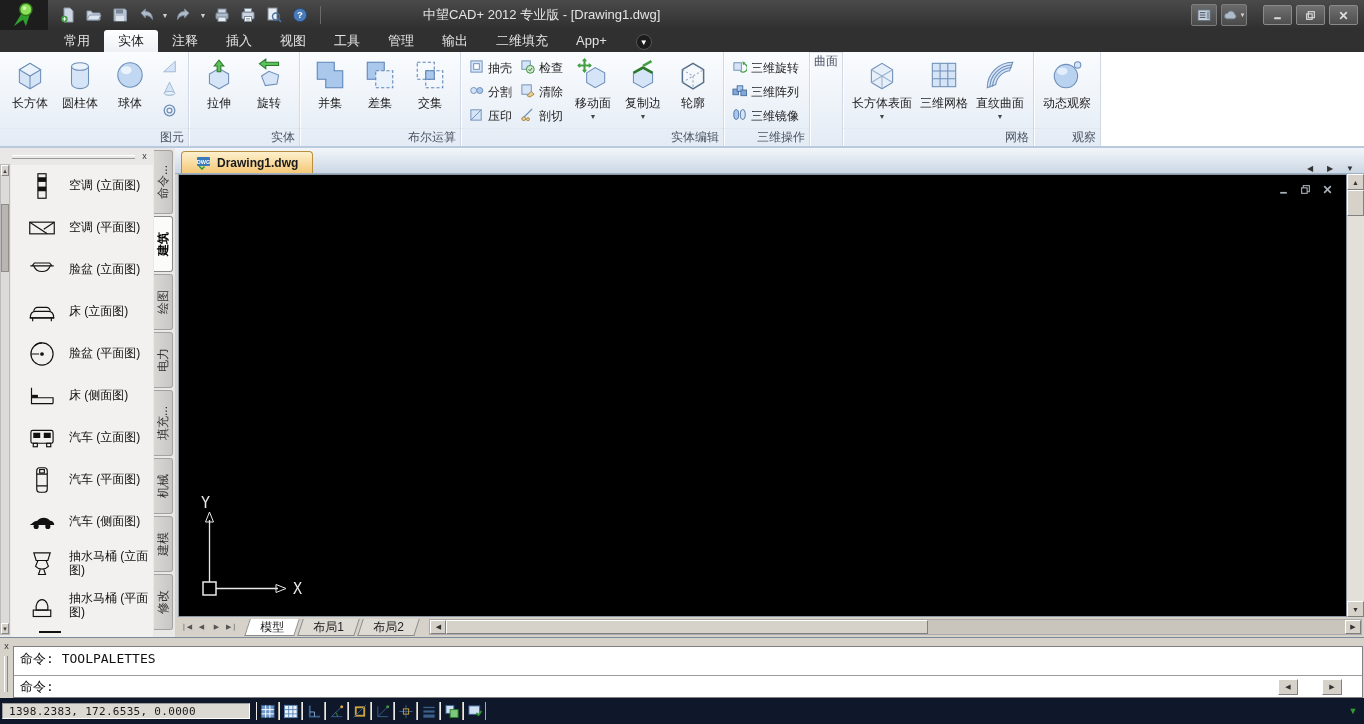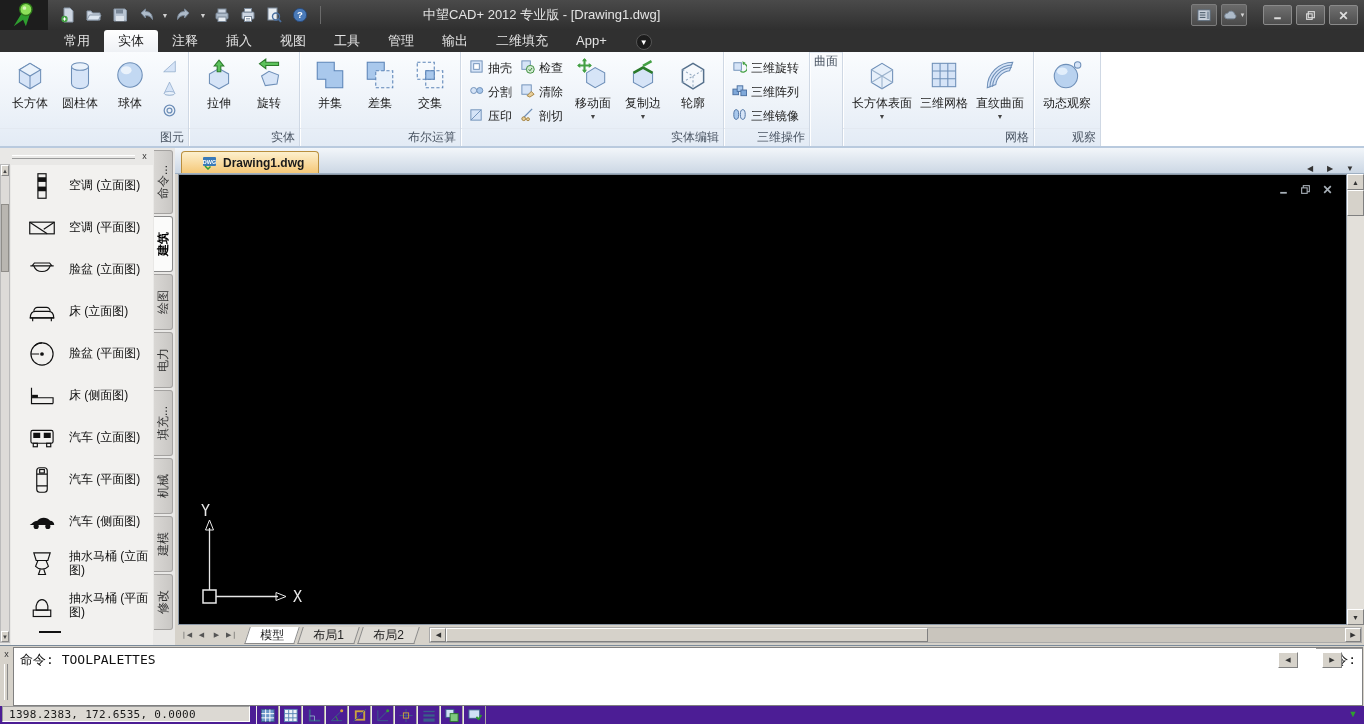--- a/index.html
+++ b/index.html
@@ -84,21 +84,21 @@
   border-left:none;border-radius:0 3px 3px 0;position:relative;cursor:default}
 .vtab span{position:absolute;left:50%;top:50%;transform:translate(-50%,-50%) rotate(-90deg);
   white-space:nowrap;font-size:12px;color:#333}
 .vtab.active{background:#fbfbfa;border-color:#8a8a8a}
 .vtab.active span{font-weight:bold;color:#000}
 
 
 .docarea{position:absolute;left:175px;right:0;top:0;bottom:0;background:#d6d2ca}
 .doctab-bar{position:absolute;left:0;right:0;top:0;height:26px;
   background:linear-gradient(#f2f6fa,#ccd7e4);border-bottom:1px solid #9fb0c2;display:flex;align-items:flex-end}
-.doctab{margin-left:6px;height:22px;display:flex;align-items:center;gap:5px;padding:0 14px 0 20px;
+.doctab{margin-left:6px;height:22px;display:flex;align-items:center;gap:5px;padding:0 14px 0 14px;
   background:linear-gradient(#fdf0cd,#f5c878);border:1px solid #b98f3e;border-bottom:none;
   border-radius:4px 4px 0 0;font-size:12px;font-weight:bold;color:#1a1a1a}
 .doctab svg{width:16px;height:14px}
 .doctab-nav{margin-left:auto;display:flex;align-items:center;gap:8px;padding-right:8px;color:#333}
 .doctab-nav .tn{font-size:8px;width:12px;text-align:center}
 .canvas{position:absolute;left:3px;right:17px;top:26px;bottom:20px;background:#000;border:1px solid #8a96a4}
 .mini-controls{position:absolute;top:8px;right:12px;display:flex;gap:9px;color:#a8b0b8}
 .mini-controls .mc{width:13px;height:13px;display:flex;align-items:center;justify-content:center}
 .mini-controls svg{width:11px;height:11px}
 .ucs{position:absolute;left:8px;bottom:8px;width:130px;height:110px}
@@ -128,31 +128,31 @@
 .hbtn{width:16px;background:#d6d2ca;border:1px solid #fff;border-right-color:#808080;border-bottom-color:#808080;
   display:flex;align-items:center;justify-content:center;font-size:7px;color:#333}
 
 
 .cmd{height:61px;background:#d6d2ca;border-top:1px solid #7a8a9a;display:flex;flex:0 0 auto}
 .cmd-gutter{width:13px;position:relative}
 .cmd-x{position:absolute;top:2px;left:1px;width:11px;height:11px;font-size:9px;color:#333;
   display:flex;align-items:center;justify-content:center}
 .cmd-grip{position:absolute;top:18px;left:4px;bottom:6px;width:4px;
   border-left:1px solid #fff;border-right:1px solid #8a8a8a}
-.cmd-box{flex:1;background:#fff;border:1px solid #808080;display:flex;margin:1px 1px 0 0}
+.cmd-box{flex:1;background:#fff;border:1px solid #808080;display:flex;flex-direction:column;margin:8px 1px 0 0}
 .cmd-hist{flex:1;padding:3px 6px;font-family:"DejaVu Sans Mono",monospace;font-size:13px;color:#111}
 .cmd-prompt-row{height:22px;border-top:1px solid #9a9a9a;position:relative;display:flex;align-items:center}
 .cmd-prompt{padding:0 6px;font-family:"DejaVu Sans Mono",monospace;font-size:13px;color:#111}
 .cmd-scroll{position:absolute;right:20px;bottom:2px;display:flex}
 .cmd-sb{width:20px;height:16px;background:#d6d2ca;border:1px solid #fff;border-right-color:#808080;
   border-bottom-color:#808080;display:flex;align-items:center;justify-content:center;font-size:7px;color:#333}
 .cmd-strack{width:24px}
 
 
-.status{height:18px;background:#4c1d95;display:flex;align-items:flex-start;flex:0 0 auto}
+.status{height:26px;background:#0f172a;display:flex;align-items:center;flex:0 0 auto}
 .coords{width:248px;height:16px;margin-left:2px;background:#dcd9d3;border:1px solid #9a9a9a;
   border-bottom-color:#fff;border-right-color:#fff;font-family:"DejaVu Sans Mono",monospace;
   font-size:11px;color:#1a1a1a;display:flex;align-items:center;padding-left:6px;letter-spacing:.3px}
 .stbtns{display:flex;margin-left:6px;height:18px}
 .stbtn{width:23px;height:18px;display:flex;align-items:center;justify-content:center;
   border-left:1px solid #eceae6;border-right:1px solid #aaa7a1}
 .stbtn svg{width:16px;height:15px}
 .status-fill{flex:1}
 .corner-arrow{width:16px;height:16px;color:#2f9e2f;font-size:9px;display:flex;align-items:center;
   justify-content:center;margin-right:3px}

